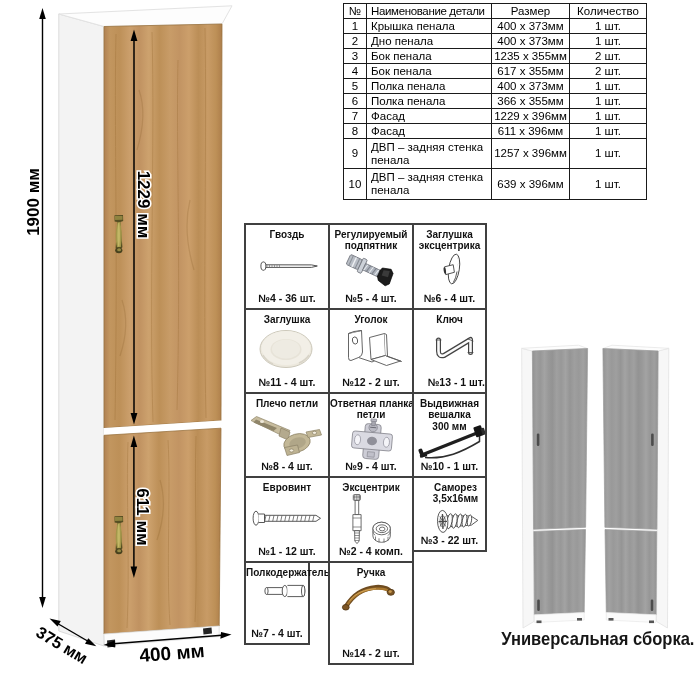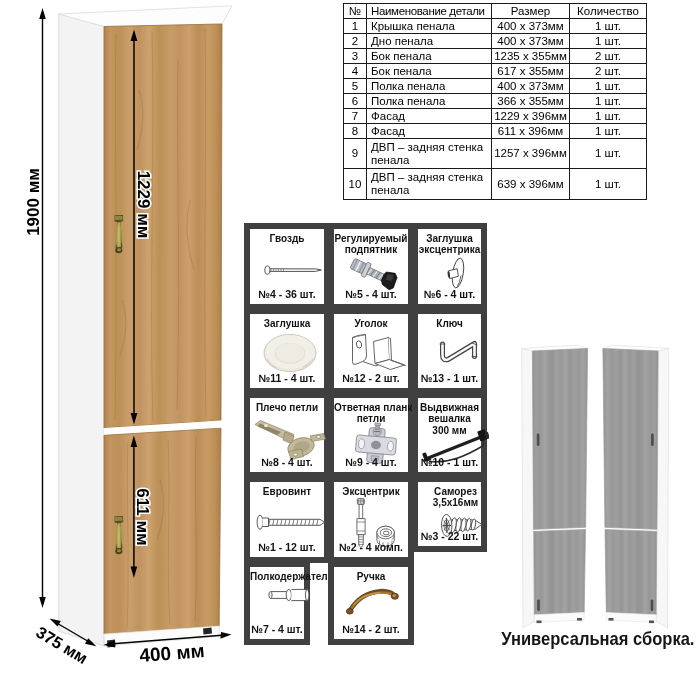--- a/index.html
+++ b/index.html
@@ -5,21 +5,21 @@
   html,body{margin:0;padding:0;}
   body{width:700px;height:683px;position:relative;background:#fff;
        font-family:"Liberation Sans",sans-serif;overflow:hidden;}
   .abs{position:absolute;}
   table.parts{border-collapse:collapse;table-layout:fixed;
       font-size:11.5px;color:#000;}
   table.parts td{border:1px solid #1a1a1a;padding:0;vertical-align:middle;
       text-align:center;line-height:13px;overflow:hidden;white-space:nowrap;}
   table.parts td.nm{text-align:left;padding-left:4px;}
   table.parts td.wr{white-space:normal;}
-  .gcell{position:absolute;border:6px solid #404040;background:#fff;box-sizing:border-box;}
+  .gcell{position:absolute;border:2px solid #404040;background:#fff;box-sizing:border-box;}
   .ghead{position:absolute;left:0;right:0;top:3.5px;text-align:center;white-space:nowrap;
       font-weight:bold;font-size:10px;line-height:11.5px;color:#111;}
   .gcount{position:absolute;left:0;right:0;text-align:center;white-space:nowrap;
       font-weight:bold;font-size:10.5px;color:#111;}
 </style>
 </head>
 <body>
 
 <table class="parts abs" style="left:343px;top:3px;width:303px;">
   <colgroup>
@@ -190,21 +190,21 @@
 
 <div class="gcell" style="left:412px;top:308px;width:75px;height:86px;">
   <div class="ghead">Ключ</div>
   <svg class="abs" style="left:0;top:0" width="71" height="82" viewBox="414 310 71 82">
 <g fill="none" stroke-linecap="round" stroke-linejoin="round">
 <path d="M438.5,340 L438.5,351 Q438.5,357 444,355.5 L470.5,339.5 L470.5,352.5" stroke="#444" stroke-width="5"></path>
 <path d="M438.5,340 L438.5,351 Q438.5,357 444,355.5 L470.5,339.5 L470.5,352.5" stroke="#fafafa" stroke-width="2.6"></path>
 <path d="M436,340 L441,340 M468,339 L473,341 M468,352.5 L473,352.5" stroke="#444" stroke-width="0.8"></path>
 </g>
       </svg>
-  <div class="gcount" style="bottom:4px;">№13 - 1 шт.</div>
+  <div class="gcount" style="bottom:4px;text-align:right;">№13 - 1 шт.</div>
 </div>
 
 <div class="gcell" style="left:244px;top:392px;width:86px;height:86px;">
   <div class="ghead">Плечо петли</div>
   <svg class="abs" style="left:0;top:0" width="82" height="82" viewBox="246 394 82 82">
 <g stroke-width="0.7">
 <polygon points="251,420.5 256.5,416.5 290,430.5 284,436.5" fill="#c7bc9e" stroke="#8f8569"></polygon>
 <polygon points="256,419.5 277,428 273.5,431 253.5,422.5" fill="#8f8569"></polygon>
 <ellipse cx="262" cy="421.5" rx="2" ry="1.5" fill="#efe9da"></ellipse>
 <polygon points="281,428 290,432 288,440 279,436" fill="#b4aa8e" stroke="#8d8367"></polygon>
@@ -316,21 +316,21 @@
 <rect x="266" y="587.6" width="17" height="6.8" rx="1"></rect>
 <ellipse cx="266.5" cy="591" rx="1.6" ry="3.4"></ellipse>
 <ellipse cx="284.8" cy="591" rx="2.6" ry="5.6"></ellipse>
 <path d="M287.4,585.4 L303,585.4 Q304.8,585.4 304.8,591 Q304.8,596.6 303,596.6 L287.4,596.6"></path>
 <ellipse cx="303.2" cy="591" rx="1.7" ry="5.6"></ellipse>
 </g>
       </svg>
   <div class="gcount" style="bottom:4px;">№7 - 4 шт.</div>
 </div>
 
-<div class="gcell" style="left:328px;top:561px;width:86px;height:84px;">
+<div class="gcell" style="left:328px;top:561px;width:86px;height:104px;">
   <div class="ghead">Ручка</div>
   <svg class="abs" style="left:0;top:0" width="82" height="82" viewBox="330 563 82 82">
 <g fill="none">
 <path d="M346,606.5 C352.5,595.5 363,588.3 376,587.2 C384.5,586.6 389.5,589.5 390.5,592.3" stroke="#6f4c20" stroke-width="4.6" stroke-linecap="round"></path>
 <path d="M347.5,604.5 C353.5,595 364,589.6 376,588.7 C384,588.1 388.5,590.3 389.5,592.3" stroke="#a9782f" stroke-width="2.2" stroke-linecap="round"></path>
 <path d="M350,600.5 C356,592.5 365,589.5 375.5,588.8" stroke="#d2a458" stroke-width="1" stroke-linecap="round"></path>
 <ellipse cx="345.8" cy="607.3" rx="3.4" ry="2.8" fill="#7c5524" stroke="#4e3413" stroke-width="0.8"></ellipse>
 <ellipse cx="390.8" cy="592.3" rx="3.6" ry="3" fill="#7c5524" stroke="#4e3413" stroke-width="0.8"></ellipse>
 <ellipse cx="390.2" cy="591.6" rx="1.6" ry="1.3" fill="#c99a4e"></ellipse>
 </g>

